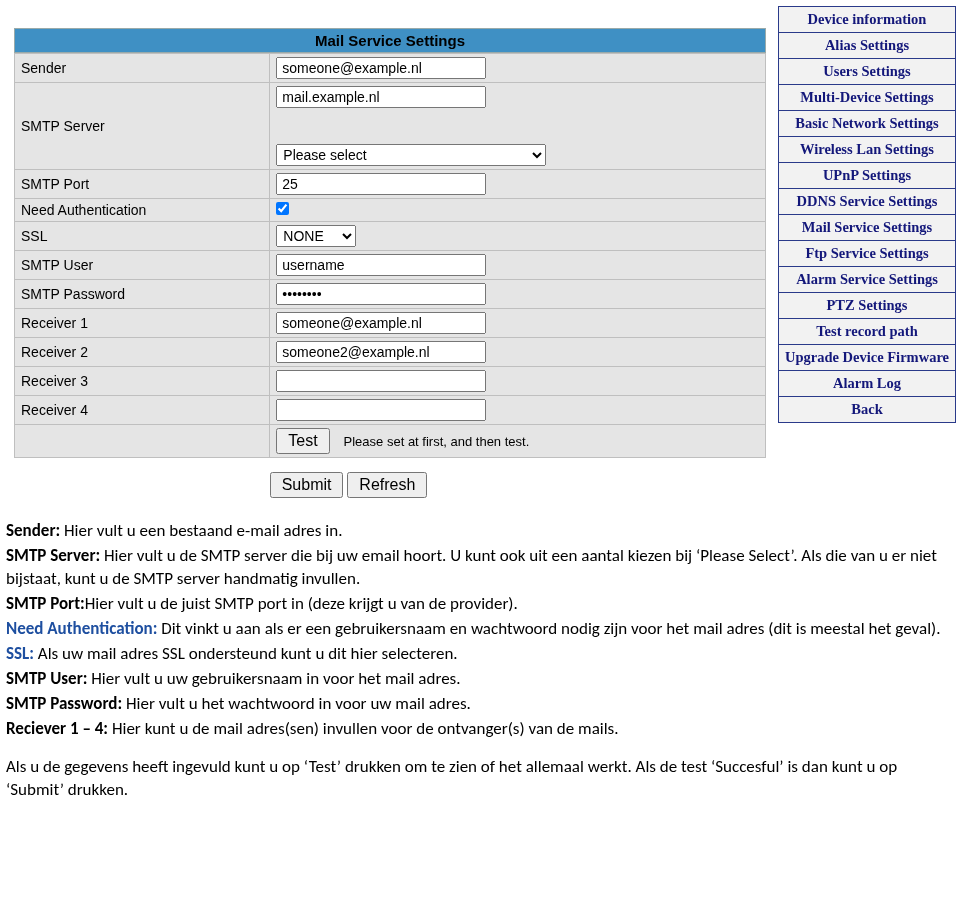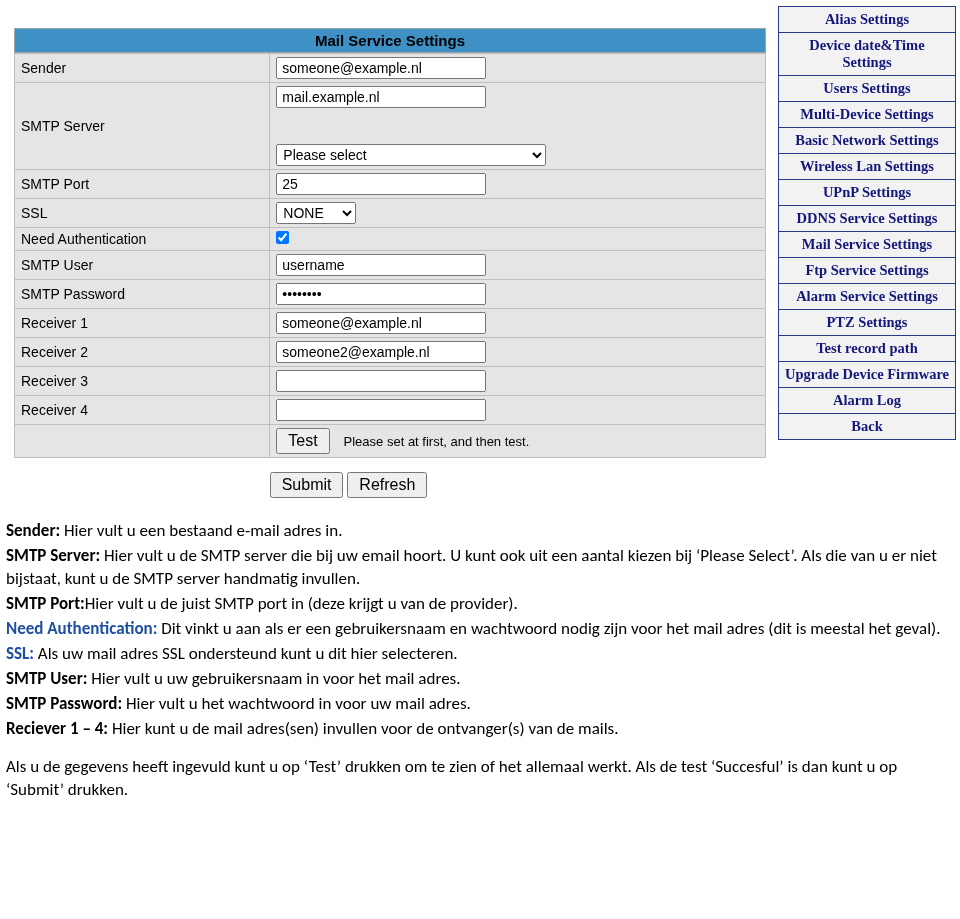--- a/index.html
+++ b/index.html
@@ -45,26 +45,26 @@
         <td class="input-cell">
           <input type="text" class="half-input" value="mail.example.nl" style="">
           <select class="sel-wide"><option>Please select</option></select>
         </td>
       </tr>
       <tr>
         <td class="label-cell">SMTP Port</td>
         <td class="input-cell"><input type="text" class="half-input" value="25" style=""></td>
       </tr>
       <tr>
+        <td class="label-cell">Need Authentication</td>
+        <td class="input-cell"><input type="checkbox" checked="" style=""></td>
+      </tr>
+      <tr>
         <td class="label-cell">SSL</td>
         <td class="input-cell"><select class="sel-small"><option>NONE</option></select></td>
-      </tr>
-      <tr>
-        <td class="label-cell">Need Authentication</td>
-        <td class="input-cell"><input type="checkbox" checked="" style=""></td>
       </tr>
       <tr>
         <td class="label-cell">SMTP User</td>
         <td class="input-cell"><input type="text" class="half-input" value="username" style=""></td>
       </tr>
       <tr>
         <td class="label-cell">SMTP Password</td>
         <td class="input-cell"><input type="text" class="half-input" value="••••••••" style=""></td>
       </tr>
       <tr>
@@ -92,22 +92,22 @@
       </tr>
     </tbody>
       </table>
     <div class="btn-row">
       <button class="btn">Submit</button>
       <button class="btn">Refresh</button>
     </div>
   </div>
 
   <div class="side-nav">
+    <span class="nav-item">Device information</span>
     <span class="nav-item">Alias Settings</span>
-    <span class="nav-item">Device date&amp;Time Settings</span>
     <span class="nav-item">Users Settings</span>
     <span class="nav-item">Multi-Device Settings</span>
     <span class="nav-item">Basic Network Settings</span>
     <span class="nav-item">Wireless Lan Settings</span>
     <span class="nav-item">UPnP Settings</span>
     <span class="nav-item">DDNS Service Settings</span>
     <span class="nav-item">Mail Service Settings</span>
     <span class="nav-item">Ftp Service Settings</span>
     <span class="nav-item">Alarm Service Settings</span>
     <span class="nav-item">PTZ Settings</span>

